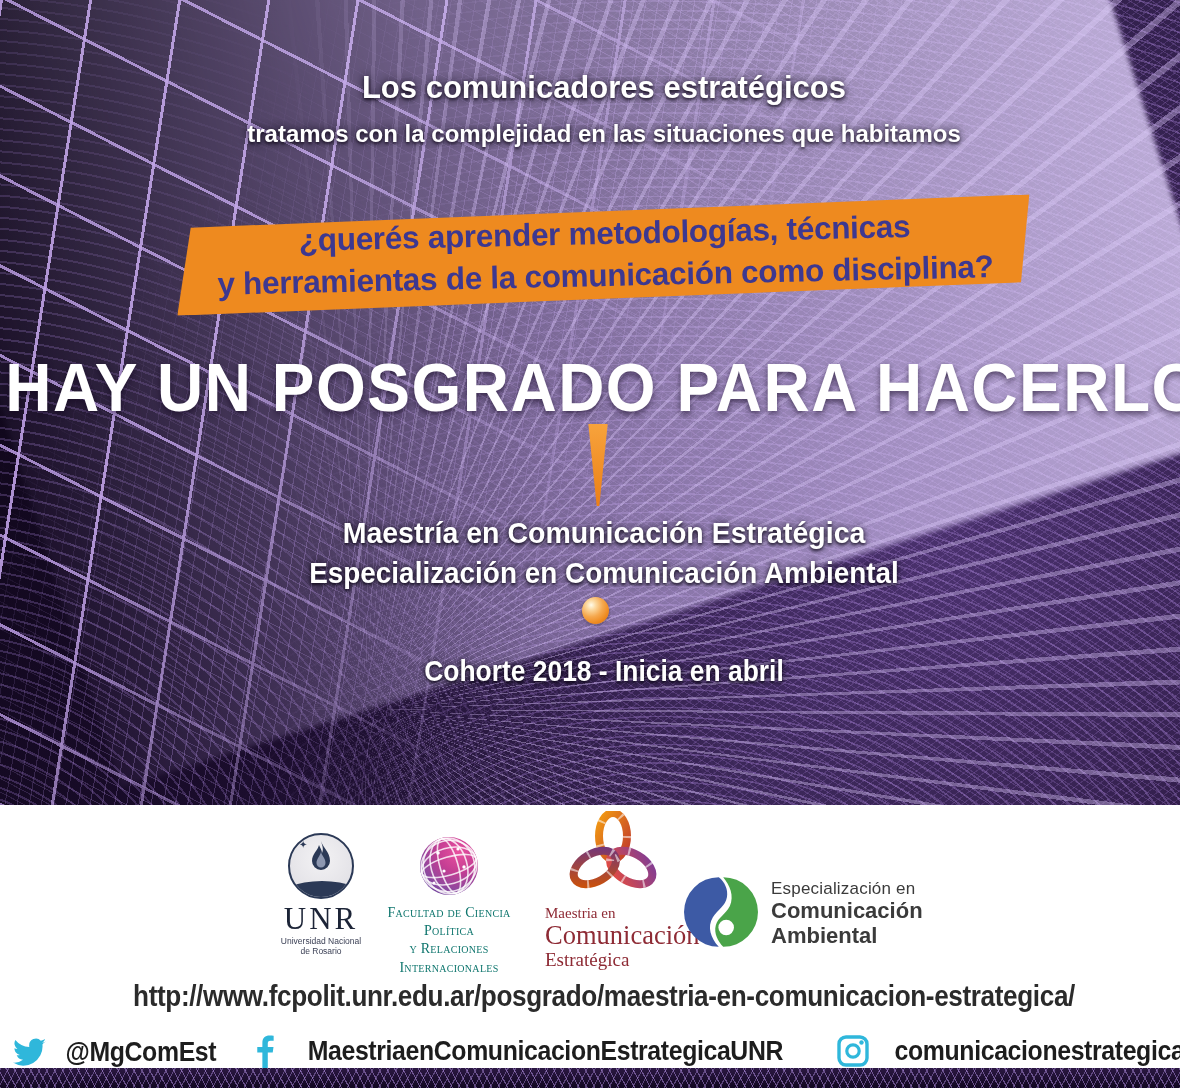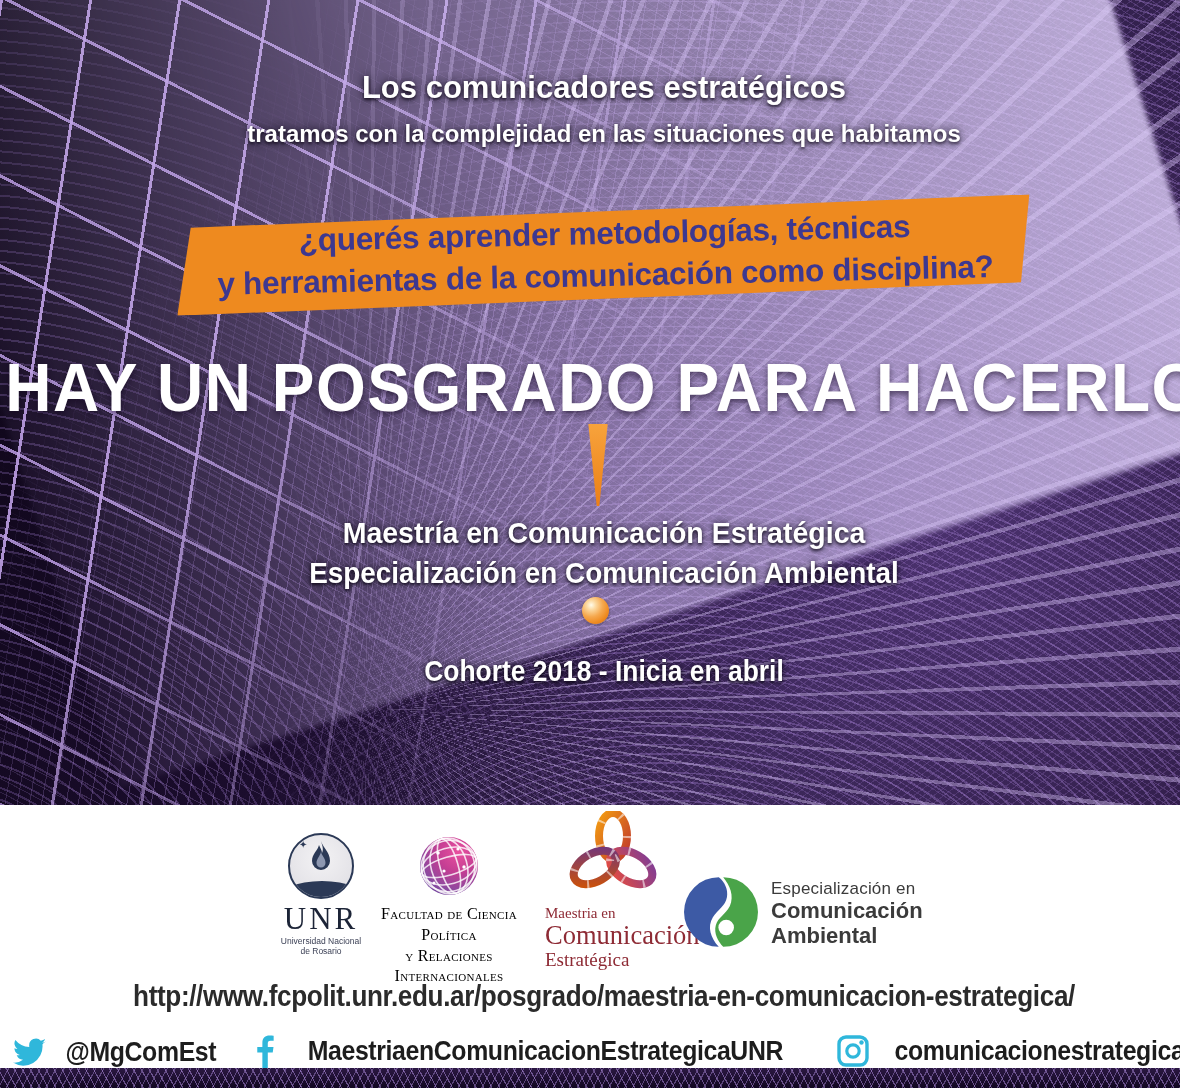--- a/index.html
+++ b/index.html
@@ -80,21 +80,21 @@
   .unr-flame{position:absolute;left:18px;top:5px;}
   .unr-star{position:absolute;left:9px;top:4px;font-size:10px;color:#2b3956;}
   .unr-acronym{font-family:"Liberation Serif",serif;font-size:31px;letter-spacing:3px;color:#1c2437;
                line-height:1;margin-top:4px;}
   .unr-name{font-family:Liberation Sans, sans-serif;font-size:8.5px;color:#3c4156;line-height:1.2;margin-top:2px;}
 
   .fac{position:absolute;left:363px;top:32px;width:172px;text-align:center;}
   .globe{position:relative;width:58px;height:58px;margin:0 auto;border-radius:50%;overflow:hidden;
          background:radial-gradient(circle at 66% 26%,#e9509f 0%,#c43e93 35%,#8a4aa0 68%,#53439b 100%);}
   .fac-text{margin-top:9px;font-family:"Liberation Serif",serif;font-variant:small-caps;
-            font-size:16px;color:#000000;line-height:1.3;letter-spacing:.3px;}
+            font-size:14px;color:#0f766e;line-height:1.3;letter-spacing:.3px;}
   .fac-text span{display:block;}
 
   .mce{position:absolute;left:545px;top:6px;width:135px;text-align:left;
        font-family:"Liberation Serif",serif;color:#8e2b35;}
   .mce-l1{font-size:15px;line-height:1.1;margin-top:2px;}
   .mce-l2{font-size:26.5px;line-height:1.05;}
   .mce-l3{font-size:19px;line-height:1.15;}
 
   .eca{position:absolute;left:684px;top:38px;display:flex;align-items:flex-start;margin-top:32px;}
   .eca-text{margin-left:13px;margin-top:4px;color:#3b3b3b;text-align:left;}

